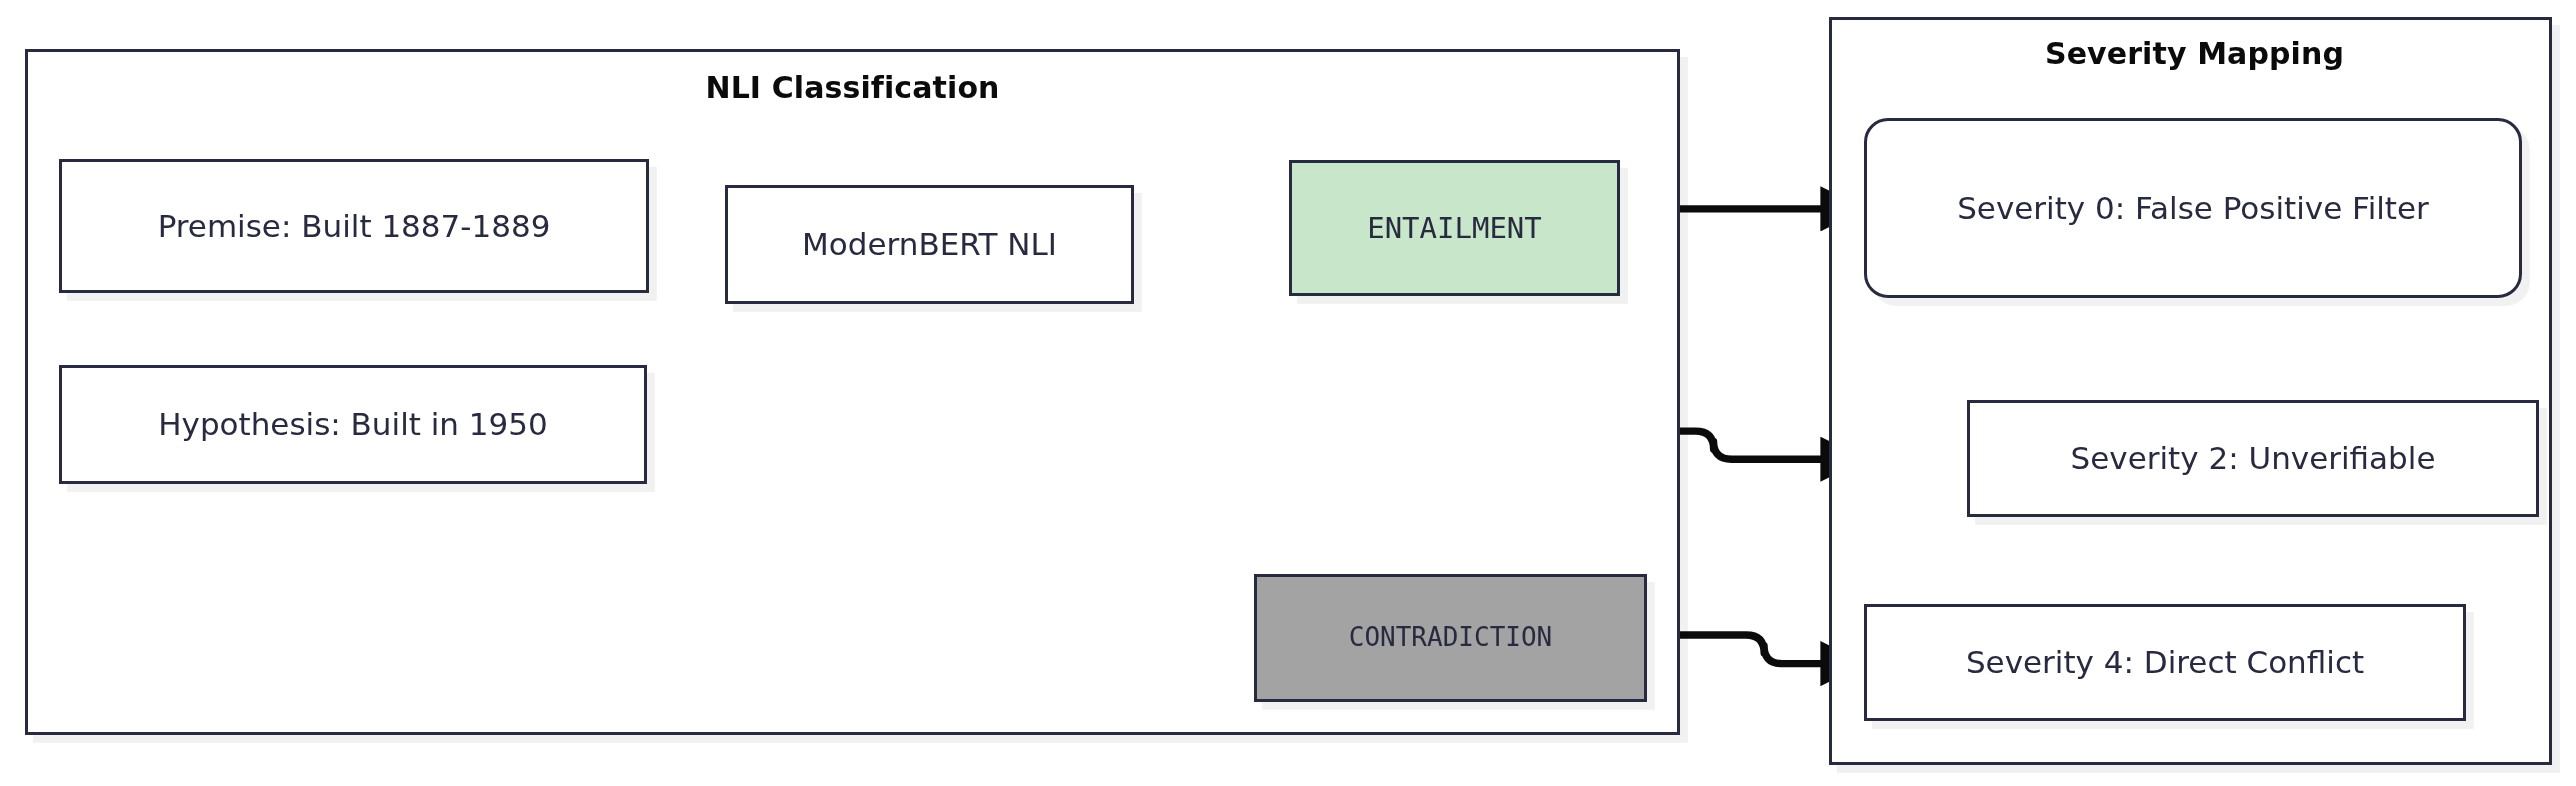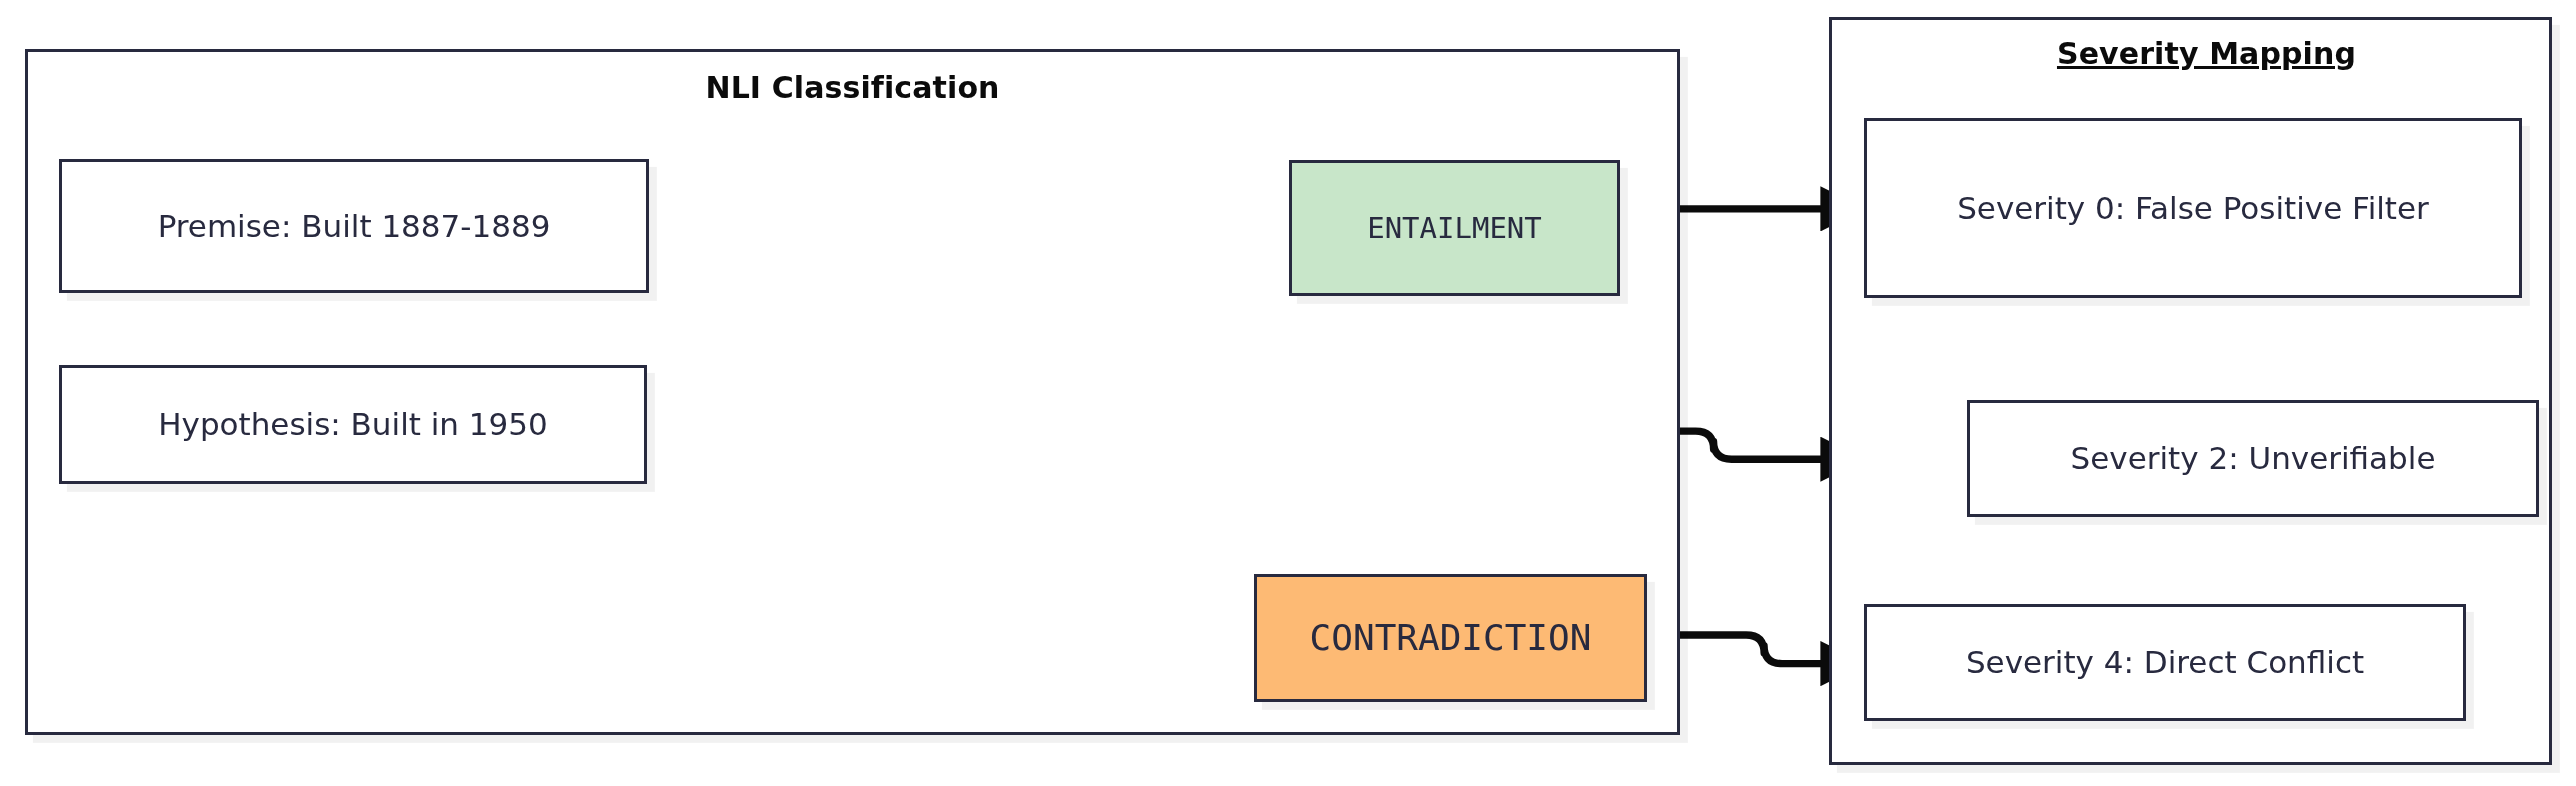--- a/index.html
+++ b/index.html
@@ -12,42 +12,42 @@
   .subgraph{position:absolute;box-sizing:border-box;background:#ffffff;
             border:3.9px solid #282a3f;
             box-shadow:7.9px 7.9px 0 0 rgba(0,0,0,0.055);}
   #sg-nli{left:25px;top:49px;width:1655px;height:686px;}
   #sg-sev{left:1829px;top:17px;width:723px;height:748px;}
 
   .sg-title{position:absolute;width:100%;text-align:center;
             font-size:30px;font-weight:700;color:#0b0b0b;
             letter-spacing:0.1px;white-space:nowrap;}
   #sg-nli .sg-title{top:18px;left:0;}
-  #sg-sev .sg-title{top:15.7px;left:16px;text-decoration:underline;}
+  #sg-sev .sg-title{top:15.7px;left:4px;}
 
   
   .node{position:absolute;box-sizing:border-box;
         border:3.9px solid #282a3f;background:#ffffff;
         box-shadow:7.9px 7.9px 0 0 rgba(0,0,0,0.055);
         display:flex;align-items:center;justify-content:center;
         text-align:center;color:#282a3f;line-height:1.38;
         padding:2.2px 9px;}
   .node .lbl{display:block;}
 
   .n-premise    {left:59px; top:159px;  width:590px;height:134px;font-size:31px;}
   .n-hypothesis {left:59px; top:365px;  width:588px;height:119px;font-size:31px;}
   .n-model      {left:725px;top:185px;  width:409px; height:119px;font-size:31px;}
   .n-entail     {left:1289px;top:145px;  width:331px; height:136px;font-size:29px;
                  background:#c8e6c9;font-family:"DejaVu Sans Mono","Liberation Mono",monospace;margin-top:15px;}
   .n-neutral    {left:1321px;top:365px;  width:259px; height:133px;font-size:29px;
                  background:#fcf4c0;font-family:"DejaVu Sans Mono","Liberation Mono",monospace;}
-  .n-contra     {left:1254px;top:574px; width:393px; height:128px;font-size:36px;
-                 background:#fdba74;font-family:"DejaVu Sans Mono","Liberation Mono",monospace;}
+  .n-contra     {left:1254px;top:574px; width:393px; height:128px;font-size:26px;
+                 background:#a3a3a3;font-family:"DejaVu Sans Mono","Liberation Mono",monospace;}
 
-  .n-sev0 {left:1864px;top:118px; width:658px;height:180px;font-size:31px;}
+  .n-sev0 {left:1864px;top:118px; width:658px;height:180px;font-size:31px;border-radius:24px;}
   .n-sev2 {left:1967px;top:400px; width:572px;height:117px;font-size:31px;text-align:right;}
   .n-sev4 {left:1864px;top:604px;width:602px;height:117px;font-size:31px;}
 
   
   #edges{position:absolute;left:0;top:0;width:2576px;height:786px;
          pointer-events:none;}
 </style>
 </head>
 <body>
 
@@ -88,20 +88,23 @@
   </div>
 
   <div class="node n-premise">
     <span class="lbl">Premise: Built 1887-1889</span>
   </div>
 
   <div class="node n-hypothesis">
     <span class="lbl">Hypothesis: Built in 1950</span>
   </div>
 
+  <div class="node n-model">
+    <span class="lbl">ModernBERT NLI</span>
+  </div>
 
   <div class="node n-entail">
     <span class="lbl">ENTAILMENT</span>
   </div>
 
 
   <div class="node n-contra">
     <span class="lbl">CONTRADICTION</span>
   </div>
 

